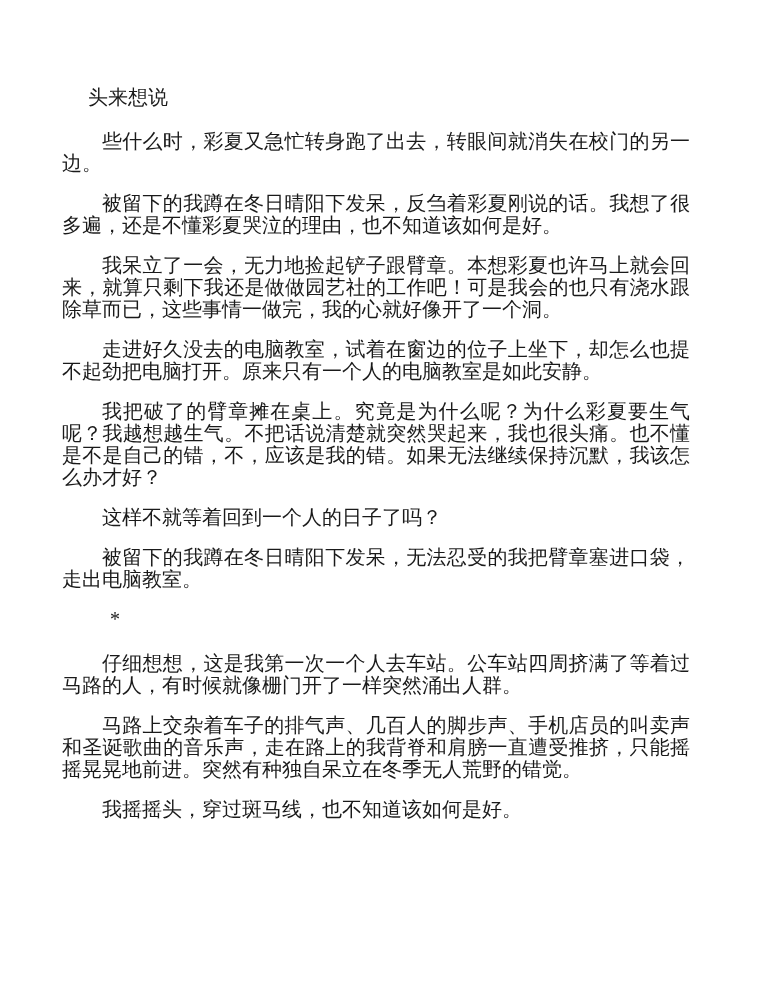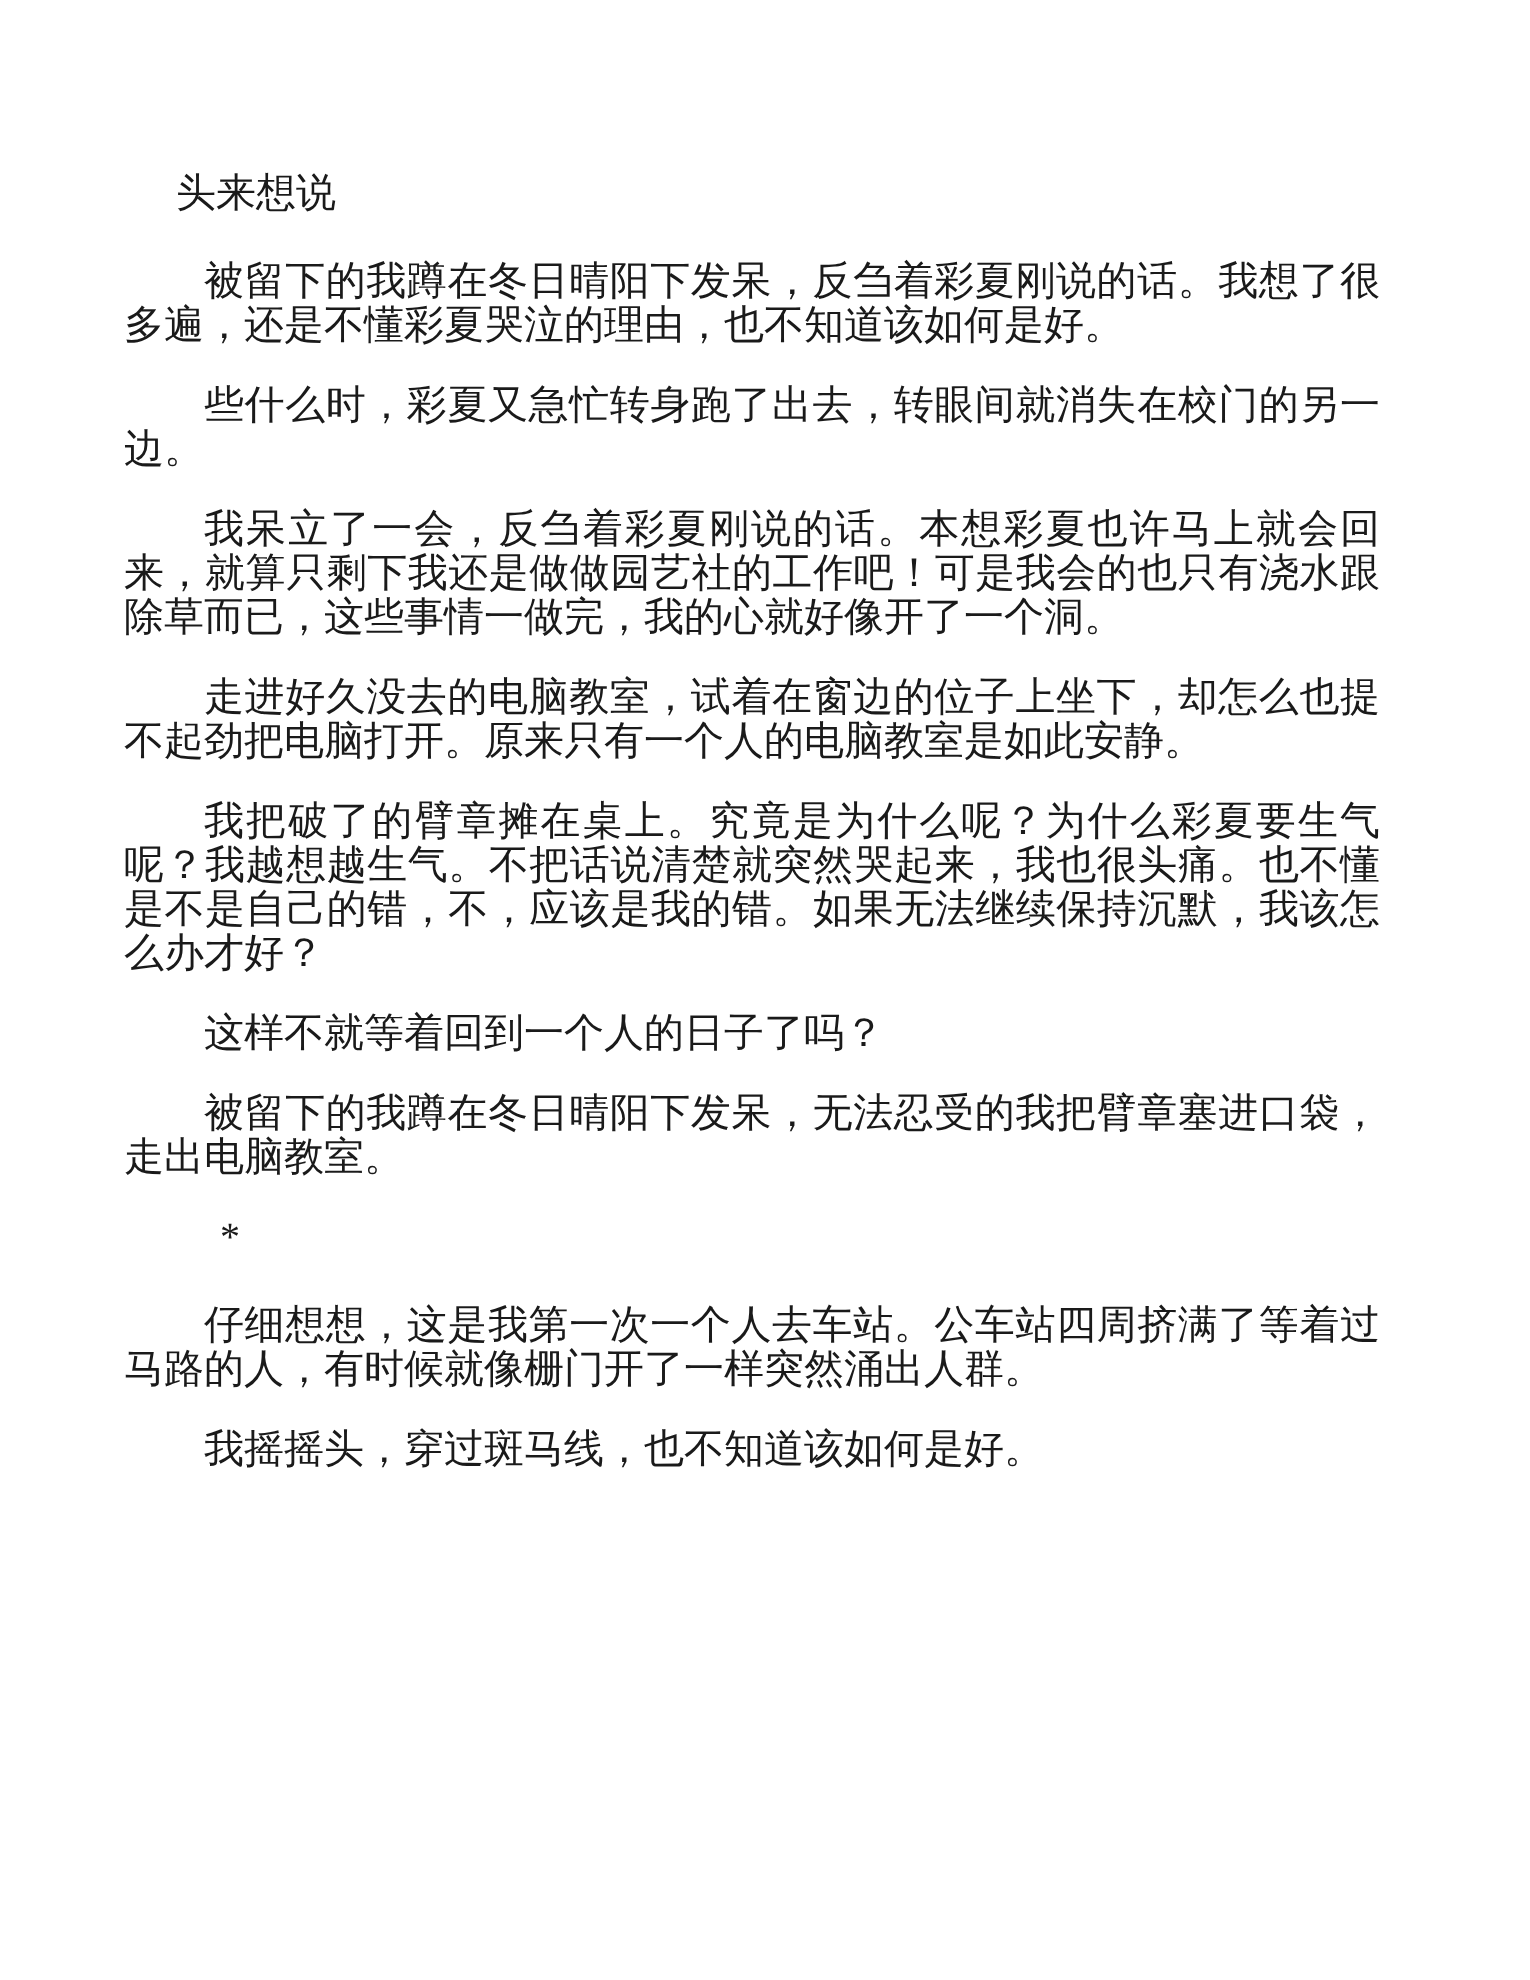--- a/index.html
+++ b/index.html
@@ -39,23 +39,24 @@
   .page p.p-asterisk {
     text-indent: 48px;
     margin-bottom: 22px;
   }
 </style>
 </head>
 <body>
 
 <div class="page">
   <p class="p-first">头来想说</p>
+  <p>些什么时，彩夏又急忙转身跑了出去，转眼间就消失在校门的另一边。</p>
   <p>被留下的我蹲在冬日晴阳下发呆，反刍着彩夏刚说的话。我想了很多遍，还是不懂彩夏哭泣的理由，也不知道该如何是好。</p>
-  <p>些什么时，彩夏又急忙转身跑了出去，转眼间就消失在校门的另一边。</p>
-  <p>我呆立了一会，反刍着彩夏刚说的话。本想彩夏也许马上就会回来，就算只剩下我还是做做园艺社的工作吧！可是我会的也只有浇水跟除草而已，这些事情一做完，我的心就好像开了一个洞。</p>
+  <p>我呆立了一会，无力地捡起铲子跟臂章。本想彩夏也许马上就会回来，就算只剩下我还是做做园艺社的工作吧！可是我会的也只有浇水跟除草而已，这些事情一做完，我的心就好像开了一个洞。</p>
   <p>走进好久没去的电脑教室，试着在窗边的位子上坐下，却怎么也提不起劲把电脑打开。原来只有一个人的电脑教室是如此安静。</p>
   <p>我把破了的臂章摊在桌上。究竟是为什么呢？为什么彩夏要生气呢？我越想越生气。不把话说清楚就突然哭起来，我也很头痛。也不懂是不是自己的错，不，应该是我的错。如果无法继续保持沉默，我该怎么办才好？</p>
   <p>这样不就等着回到一个人的日子了吗？</p>
   <p>被留下的我蹲在冬日晴阳下发呆，无法忍受的我把臂章塞进口袋，走出电脑教室。</p>
   <p class="p-asterisk">*</p>
   <p>仔细想想，这是我第一次一个人去车站。公车站四周挤满了等着过马路的人，有时候就像栅门开了一样突然涌出人群。</p>
+  <p>马路上交杂着车子的排气声、几百人的脚步声、手机店员的叫卖声和圣诞歌曲的音乐声，走在路上的我背脊和肩膀一直遭受推挤，只能摇摇晃晃地前进。突然有种独自呆立在冬季无人荒野的错觉。</p>
   <p>我摇摇头，穿过斑马线，也不知道该如何是好。</p>
 </div>
 
 </body></html>

